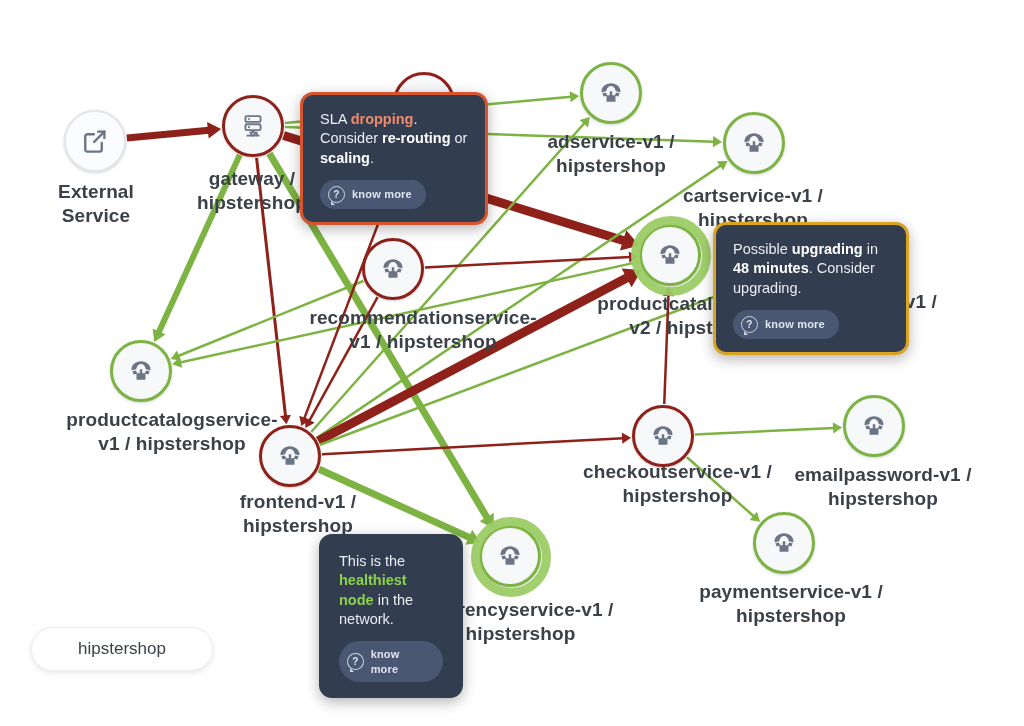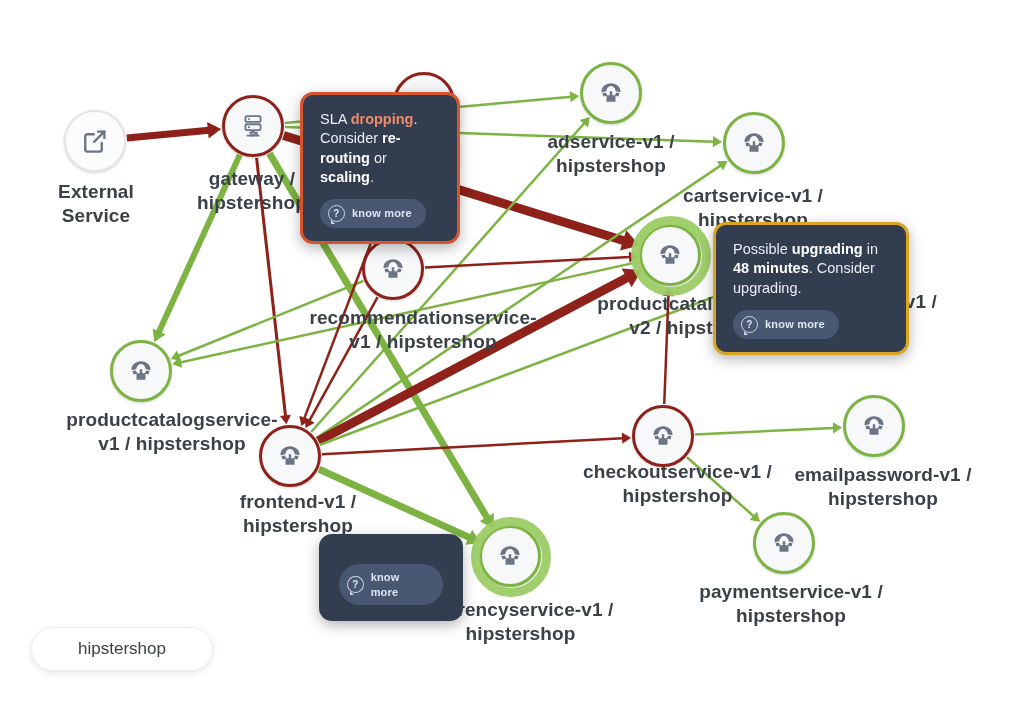--- a/index.html
+++ b/index.html
@@ -321,29 +321,29 @@
       <div class="nlabel" style="left: 570px; top: 460px; width: 215px;">checkoutservice-v1 /
 hipstershop</div>
       <div class="nlabel" style="left: 785px; top: 463px; width: 196px;">emailpassword-v1 /
 hipstershop</div>
       <div class="nlabel" style="left: 693px; top: 580px; width: 196px; text-align: center;">paymentservice-v1 /
 hipstershop</div>
       <div class="nlabel" style="left: 418px; top: 598px; width: 205px;">currencyservice-v1 /
 hipstershop</div>
     </div>
   <div id="tips-layer">
-      <div class="tip red" style="left: 300px; top: 92px; width: 160px;"><div><span>SLA </span><span class="hl-red">dropping</span><span>. Consider </span><span><b>re-routing</b></span><span> or </span><span><b>scaling</b></span><span>.</span></div><div class="know">
+      <div class="tip red" style="left: 300px; top: 92px; width: 188px;"><div><span>SLA </span><span class="hl-red">dropping</span><span>. Consider </span><span><b>re-routing</b></span><span> or </span><span><b>scaling</b></span><span>.</span></div><div class="know">
           <span class="qm">?</span>
           <span>know more</span>
         </div></div>
       <div class="tip amber" style="left: 713px; top: 222px; width: 196px;"><div><span>Possible </span><span><b>upgrading</b></span><span> in </span><span class="hl-amber">48 minutes</span><span>. Consider upgrading.</span></div><div class="know">
           <span class="qm">?</span>
           <span>know more</span>
         </div></div>
-      <div class="tip green" style="left: 319px; top: 534px; width: 144px;"><div class="know">
+      <div class="tip green" style="left: 319px; top: 534px; width: 144px;"><div><span>This is the </span><span class="hl-green">healthiest node</span><span> in the network.</span></div><div class="know">
           <span class="qm">?</span>
           <span>know more</span>
         </div></div>
     </div>
 
   <div id="ns-pill">
     <span>hipstershop</span>
   </div>
 </div>
 

